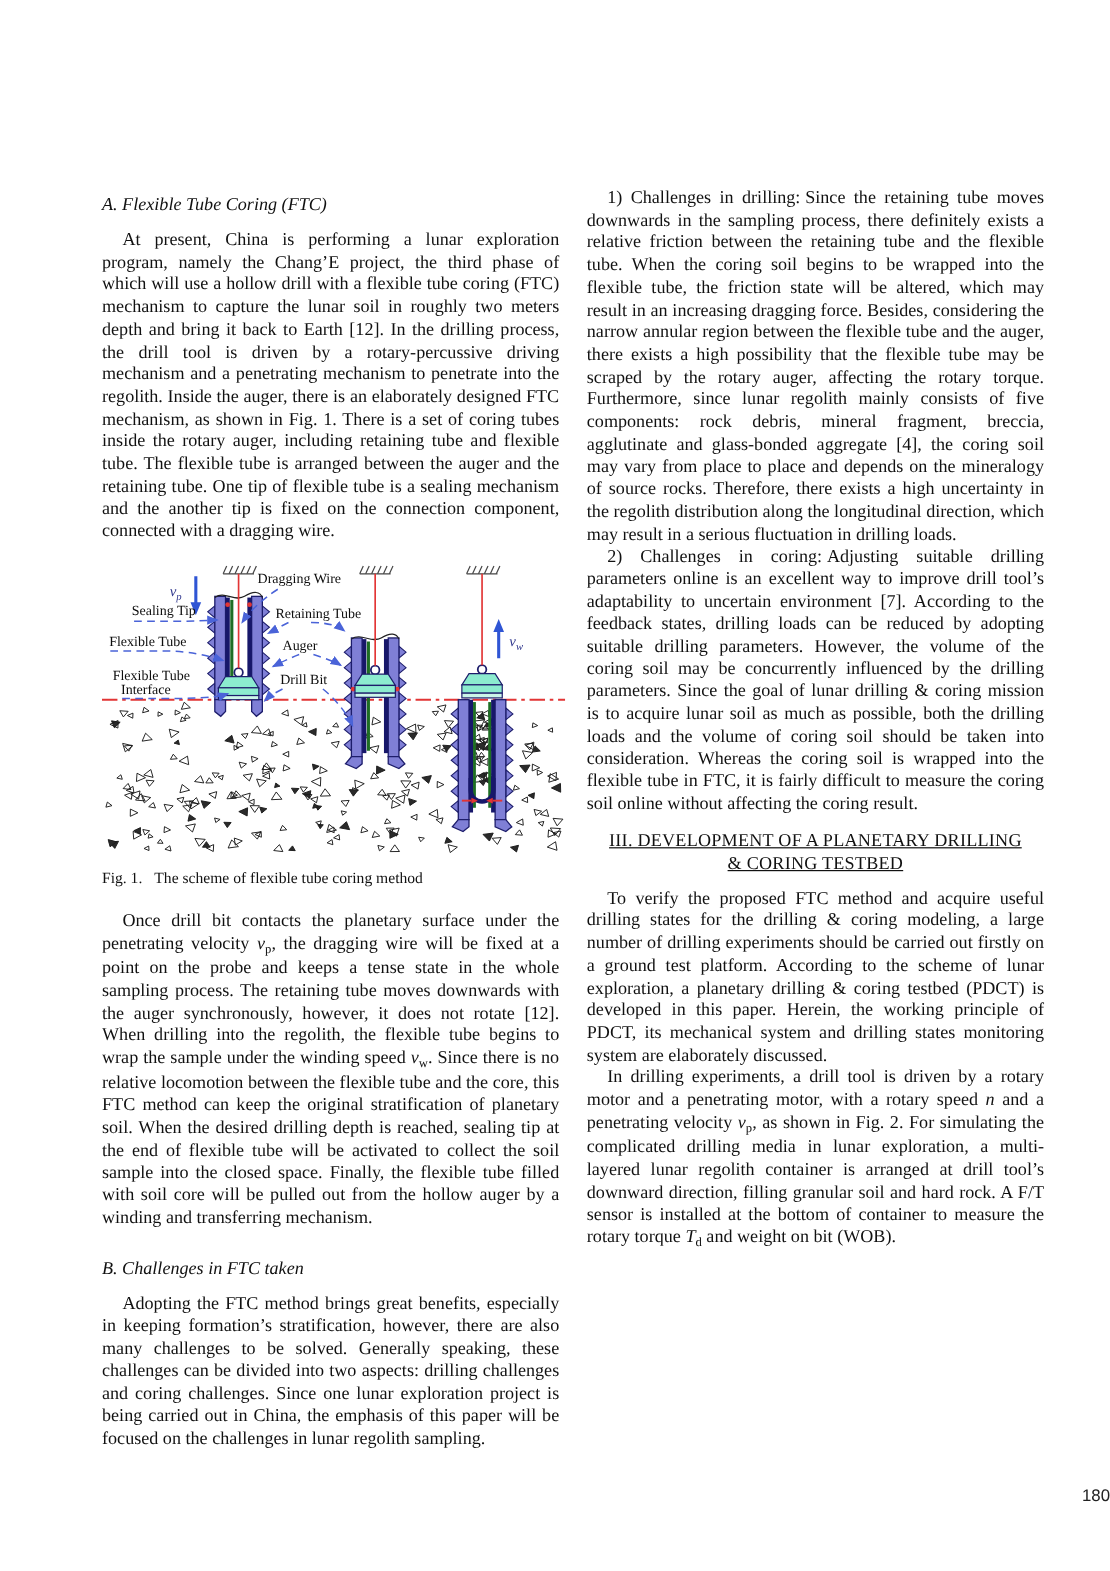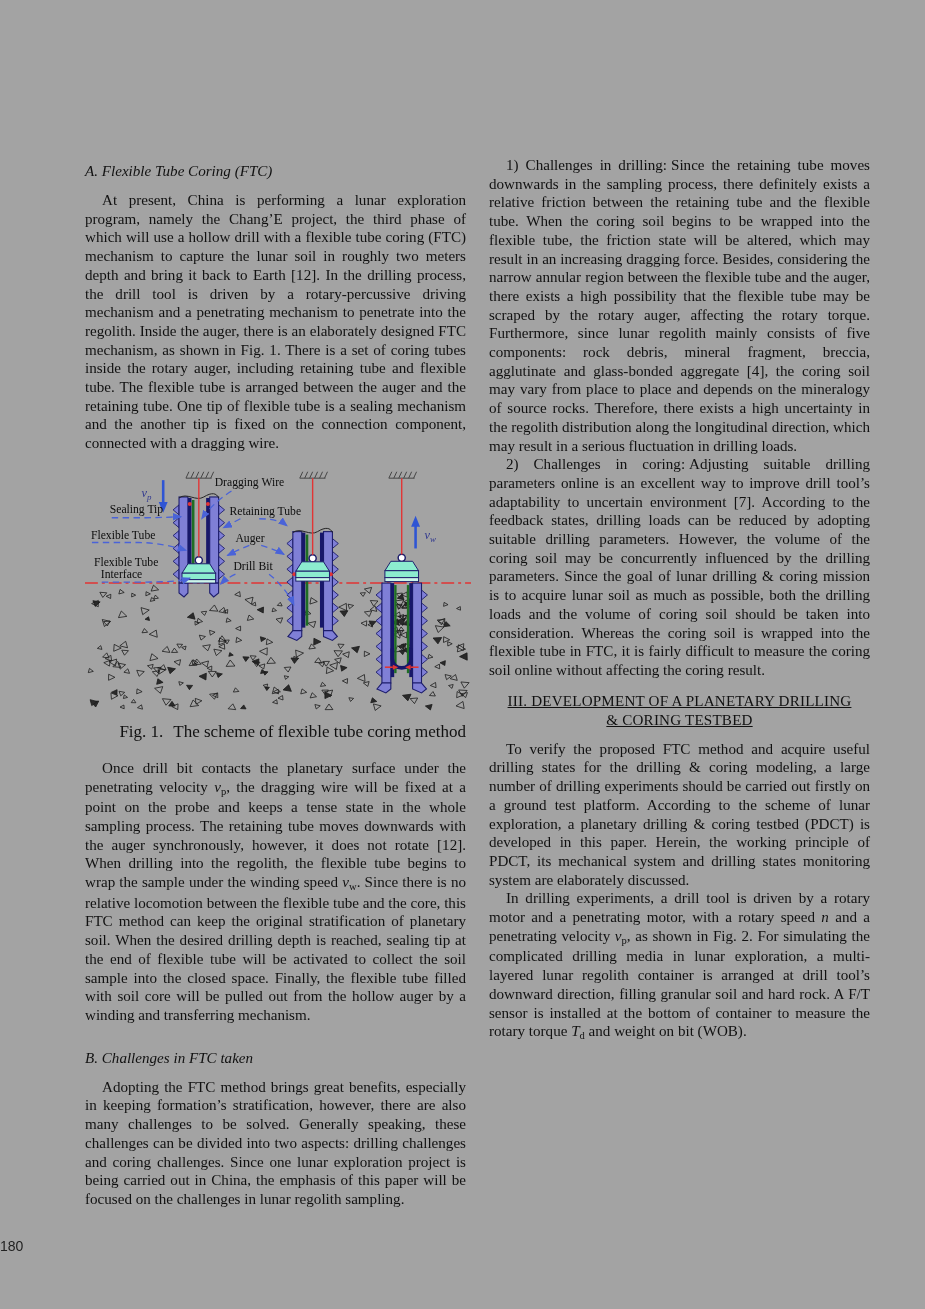--- a/index.html
+++ b/index.html
@@ -1,32 +1,32 @@
 <!DOCTYPE html>
 <html style="--auger: #7f7fd6; --outline: #1d1d6b; --tube: #17176a; --lining: #1e6e24; --bit: #8ceccf; --bit_light: #ccf6e9; --wire: #e23535; --leader: #4a63d8; --arrow: #2f55d4;"><head>
 <meta charset="utf-8">
 <style>
   html,body{margin:0;padding:0;background:#e8e8e8;}
-  .page{position:relative;width:925px;height:1309px;background:#a3a3a3;margin:0 auto;
+  .page{position:relative;width:925px;height:1309px;background:#ffffff;margin:0 auto;
         font-family:"Liberation Serif",serif;color:#111;overflow:hidden;}
   .col{position:absolute;width:381px;font-size:15.1px;line-height:18.7px;}
   .col-left{left:85px;top:162px;}
   .col-right{left:489px;top:156px;}
   .subsec{font-style:italic;font-weight:normal;font-size:15.1px;line-height:19px;margin:0 0 10px 0;}
   .subsec.spaced{margin-top:24px;}
   p.body{margin:0;text-align:justify;text-indent:17px;}
   p.body i{font-style:italic;}
   sub{font-size:0.7em;font-style:normal;vertical-align:baseline;position:relative;top:0.28em;}
   .lead{margin-right:4px;}
   .sec3{ text-align:center;margin:12px 0 9px 0;line-height:19.5px;letter-spacing:0.2px;text-decoration:underline;}
   figure{margin:14px 0 20px 0;}
   figure svg{display:block;margin:0 auto;}
-  figcaption{font-size:17px;line-height:15px;text-align:right;margin-top:9px;}
+  figcaption{font-size:13px;line-height:15px;text-align:left;margin-top:9px;}
   .capgap{display:inline-block;width:10px;}
-  .pageno{position:absolute;left:0;right:0;top:1238px;text-align:left;
+  .pageno{position:absolute;left:0;right:0;top:1238px;text-align:right;
           font-family:"Liberation Sans",sans-serif;font-size:14px;color:#222;}
 
   
   .wall{fill:var(--auger);stroke:var(--outline);stroke-width:1.1;}
   .tooth{fill:var(--auger);stroke:var(--outline);stroke-width:0.9;}
   .innerw{fill:var(--tube);}
   .green{fill:var(--lining);}
   .bit{fill:var(--bit);stroke:var(--outline);stroke-width:1;}
   .bitlight{fill:var(--bit_light);stroke:var(--outline);stroke-width:1;}
   .ring{fill:#ffffff;stroke:var(--outline);stroke-width:1.5;}

